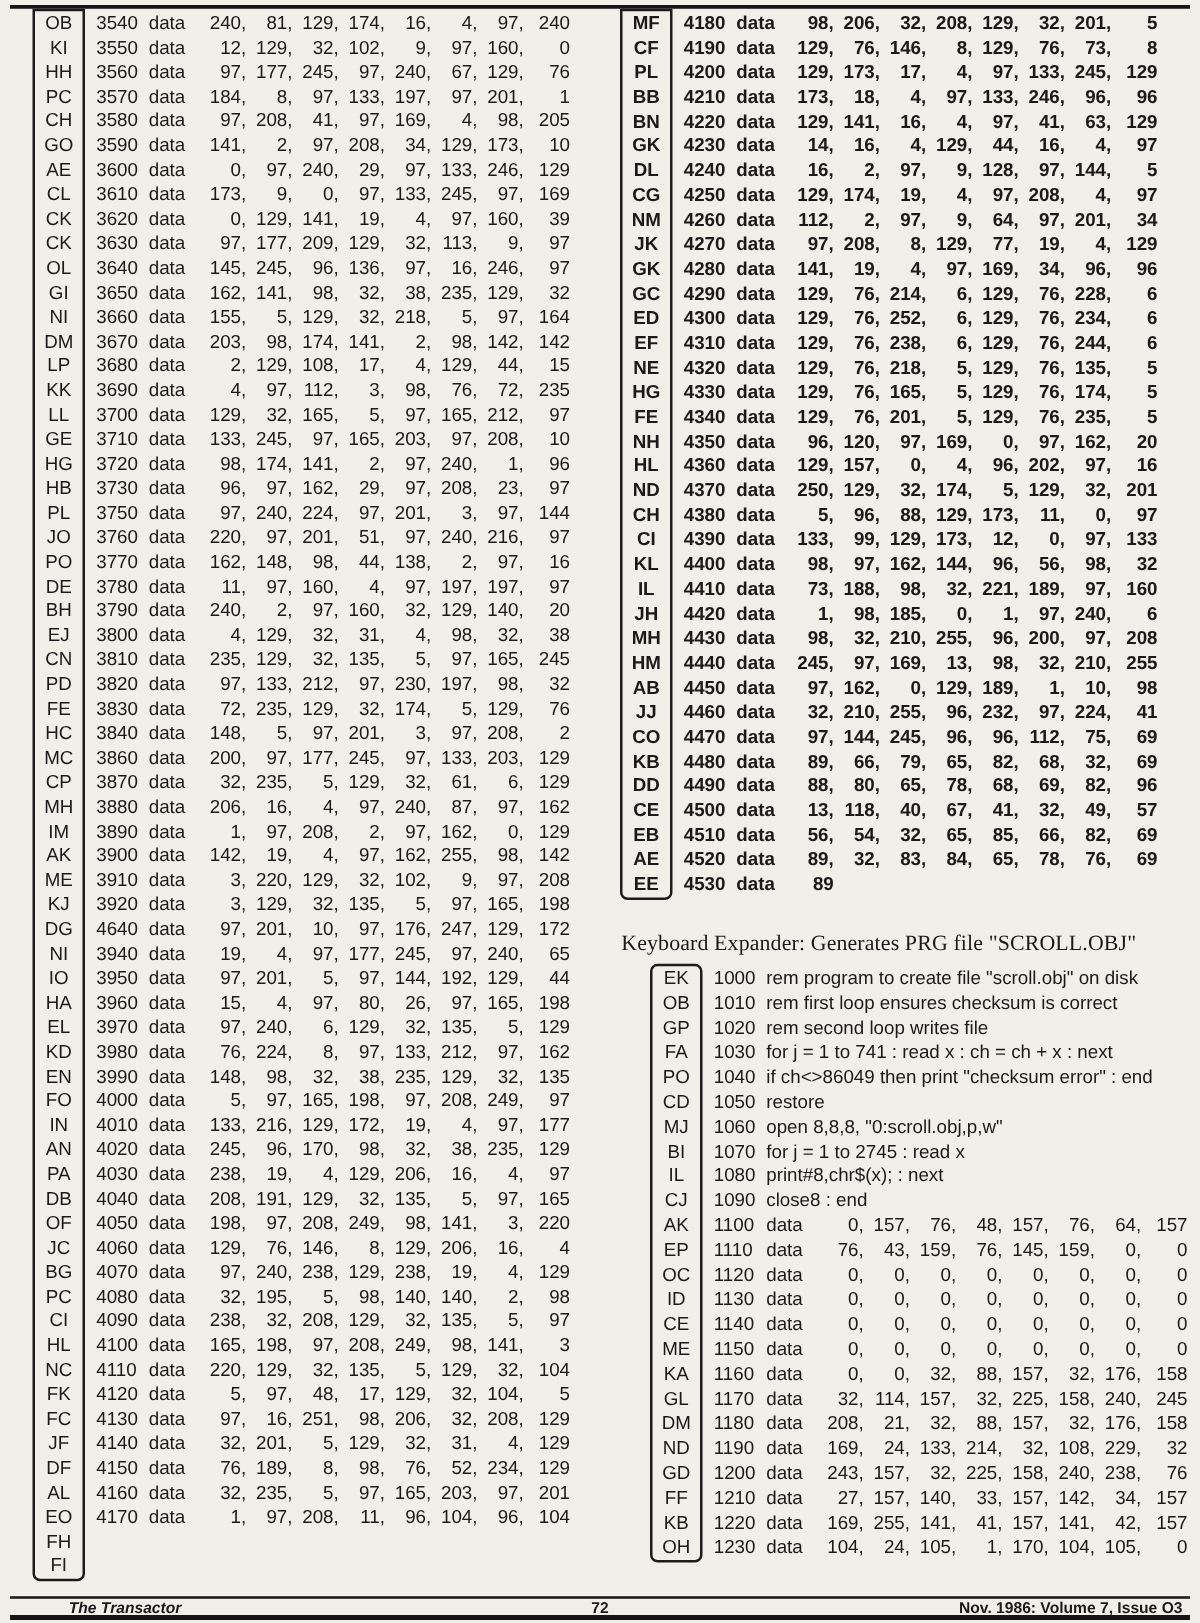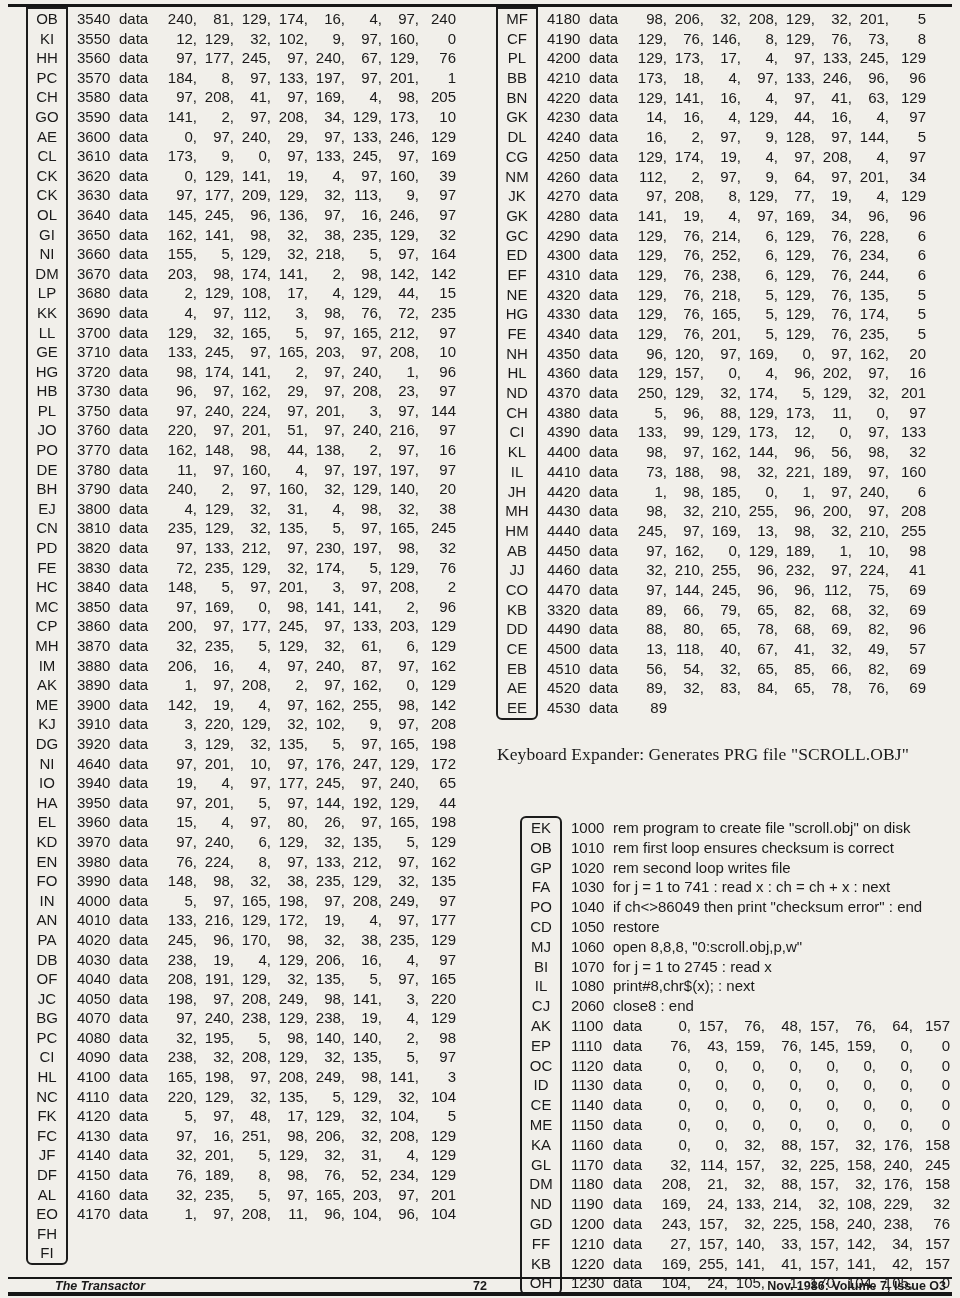--- a/index.html
+++ b/index.html
@@ -22,22 +22,22 @@
     font-size:15px;white-space:nowrap;
   }
   .lines{margin-left:9px;padding-top:2px;}
   .line{height:var(--rh);line-height:var(--rh);white-space:nowrap;font-size:15px;}
   .ln{display:inline-block;width:37px;}
   .kw{display:inline-block;width:41px;margin-left:5px;}
   .num{display:inline-block;width:37px;text-align:right;}
   .txt{margin-left:5px;}
 
   .listing-left{left:26px;top:7px;--rh:19.6px;}
-  .listing-right-top{left:496px;top:7px;--rh:19.7px;}
-  .listing-right-program{left:496px;top:816px;padding-left:24px;--rh:19.8px;}
+  .listing-right-top{left:496px;top:7px;font-weight:bold;--rh:19.7px;}
+  .listing-right-program{left:496px;top:771px;padding-left:24px;--rh:19.8px;}
 
   .section-heading{
     position:absolute;left:497px;top:744px;width:450px;margin:0;
     font-family:"Liberation Serif","DejaVu Serif",serif;
     font-weight:normal;font-size:17.5px;letter-spacing:.1px;
   }
 
   .footer-rule-top{left:8px;top:1277px;width:944px;height:2px;}
   .footer-rule-bottom{left:8px;top:1292px;width:944px;height:4px;}
   .footer-row{
@@ -144,41 +144,41 @@
       <div class="line"><span class="ln">3750</span><span class="kw">data</span><span class="num">97,</span><span class="num">240,</span><span class="num">224,</span><span class="num">97,</span><span class="num">201,</span><span class="num">3,</span><span class="num">97,</span><span class="num">144</span></div>
       <div class="line"><span class="ln">3760</span><span class="kw">data</span><span class="num">220,</span><span class="num">97,</span><span class="num">201,</span><span class="num">51,</span><span class="num">97,</span><span class="num">240,</span><span class="num">216,</span><span class="num">97</span></div>
       <div class="line"><span class="ln">3770</span><span class="kw">data</span><span class="num">162,</span><span class="num">148,</span><span class="num">98,</span><span class="num">44,</span><span class="num">138,</span><span class="num">2,</span><span class="num">97,</span><span class="num">16</span></div>
       <div class="line"><span class="ln">3780</span><span class="kw">data</span><span class="num">11,</span><span class="num">97,</span><span class="num">160,</span><span class="num">4,</span><span class="num">97,</span><span class="num">197,</span><span class="num">197,</span><span class="num">97</span></div>
       <div class="line"><span class="ln">3790</span><span class="kw">data</span><span class="num">240,</span><span class="num">2,</span><span class="num">97,</span><span class="num">160,</span><span class="num">32,</span><span class="num">129,</span><span class="num">140,</span><span class="num">20</span></div>
       <div class="line"><span class="ln">3800</span><span class="kw">data</span><span class="num">4,</span><span class="num">129,</span><span class="num">32,</span><span class="num">31,</span><span class="num">4,</span><span class="num">98,</span><span class="num">32,</span><span class="num">38</span></div>
       <div class="line"><span class="ln">3810</span><span class="kw">data</span><span class="num">235,</span><span class="num">129,</span><span class="num">32,</span><span class="num">135,</span><span class="num">5,</span><span class="num">97,</span><span class="num">165,</span><span class="num">245</span></div>
       <div class="line"><span class="ln">3820</span><span class="kw">data</span><span class="num">97,</span><span class="num">133,</span><span class="num">212,</span><span class="num">97,</span><span class="num">230,</span><span class="num">197,</span><span class="num">98,</span><span class="num">32</span></div>
       <div class="line"><span class="ln">3830</span><span class="kw">data</span><span class="num">72,</span><span class="num">235,</span><span class="num">129,</span><span class="num">32,</span><span class="num">174,</span><span class="num">5,</span><span class="num">129,</span><span class="num">76</span></div>
       <div class="line"><span class="ln">3840</span><span class="kw">data</span><span class="num">148,</span><span class="num">5,</span><span class="num">97,</span><span class="num">201,</span><span class="num">3,</span><span class="num">97,</span><span class="num">208,</span><span class="num">2</span></div>
-      <div class="line"><span class="ln">3850</span><span class="kw">data</span><span class="num">97,</span><span class="num">169,</span><span class="num">0,</span><span class="num">98,</span><span class="num">141,</span><span class="num">141,</span><span class="num">2,</span><span class="num">96</span></div>
       <div class="line"><span class="ln">3860</span><span class="kw">data</span><span class="num">200,</span><span class="num">97,</span><span class="num">177,</span><span class="num">245,</span><span class="num">97,</span><span class="num">133,</span><span class="num">203,</span><span class="num">129</span></div>
       <div class="line"><span class="ln">3870</span><span class="kw">data</span><span class="num">32,</span><span class="num">235,</span><span class="num">5,</span><span class="num">129,</span><span class="num">32,</span><span class="num">61,</span><span class="num">6,</span><span class="num">129</span></div>
       <div class="line"><span class="ln">3880</span><span class="kw">data</span><span class="num">206,</span><span class="num">16,</span><span class="num">4,</span><span class="num">97,</span><span class="num">240,</span><span class="num">87,</span><span class="num">97,</span><span class="num">162</span></div>
       <div class="line"><span class="ln">3890</span><span class="kw">data</span><span class="num">1,</span><span class="num">97,</span><span class="num">208,</span><span class="num">2,</span><span class="num">97,</span><span class="num">162,</span><span class="num">0,</span><span class="num">129</span></div>
       <div class="line"><span class="ln">3900</span><span class="kw">data</span><span class="num">142,</span><span class="num">19,</span><span class="num">4,</span><span class="num">97,</span><span class="num">162,</span><span class="num">255,</span><span class="num">98,</span><span class="num">142</span></div>
       <div class="line"><span class="ln">3910</span><span class="kw">data</span><span class="num">3,</span><span class="num">220,</span><span class="num">129,</span><span class="num">32,</span><span class="num">102,</span><span class="num">9,</span><span class="num">97,</span><span class="num">208</span></div>
       <div class="line"><span class="ln">3920</span><span class="kw">data</span><span class="num">3,</span><span class="num">129,</span><span class="num">32,</span><span class="num">135,</span><span class="num">5,</span><span class="num">97,</span><span class="num">165,</span><span class="num">198</span></div>
       <div class="line"><span class="ln">4640</span><span class="kw">data</span><span class="num">97,</span><span class="num">201,</span><span class="num">10,</span><span class="num">97,</span><span class="num">176,</span><span class="num">247,</span><span class="num">129,</span><span class="num">172</span></div>
       <div class="line"><span class="ln">3940</span><span class="kw">data</span><span class="num">19,</span><span class="num">4,</span><span class="num">97,</span><span class="num">177,</span><span class="num">245,</span><span class="num">97,</span><span class="num">240,</span><span class="num">65</span></div>
       <div class="line"><span class="ln">3950</span><span class="kw">data</span><span class="num">97,</span><span class="num">201,</span><span class="num">5,</span><span class="num">97,</span><span class="num">144,</span><span class="num">192,</span><span class="num">129,</span><span class="num">44</span></div>
       <div class="line"><span class="ln">3960</span><span class="kw">data</span><span class="num">15,</span><span class="num">4,</span><span class="num">97,</span><span class="num">80,</span><span class="num">26,</span><span class="num">97,</span><span class="num">165,</span><span class="num">198</span></div>
       <div class="line"><span class="ln">3970</span><span class="kw">data</span><span class="num">97,</span><span class="num">240,</span><span class="num">6,</span><span class="num">129,</span><span class="num">32,</span><span class="num">135,</span><span class="num">5,</span><span class="num">129</span></div>
       <div class="line"><span class="ln">3980</span><span class="kw">data</span><span class="num">76,</span><span class="num">224,</span><span class="num">8,</span><span class="num">97,</span><span class="num">133,</span><span class="num">212,</span><span class="num">97,</span><span class="num">162</span></div>
       <div class="line"><span class="ln">3990</span><span class="kw">data</span><span class="num">148,</span><span class="num">98,</span><span class="num">32,</span><span class="num">38,</span><span class="num">235,</span><span class="num">129,</span><span class="num">32,</span><span class="num">135</span></div>
       <div class="line"><span class="ln">4000</span><span class="kw">data</span><span class="num">5,</span><span class="num">97,</span><span class="num">165,</span><span class="num">198,</span><span class="num">97,</span><span class="num">208,</span><span class="num">249,</span><span class="num">97</span></div>
       <div class="line"><span class="ln">4010</span><span class="kw">data</span><span class="num">133,</span><span class="num">216,</span><span class="num">129,</span><span class="num">172,</span><span class="num">19,</span><span class="num">4,</span><span class="num">97,</span><span class="num">177</span></div>
       <div class="line"><span class="ln">4020</span><span class="kw">data</span><span class="num">245,</span><span class="num">96,</span><span class="num">170,</span><span class="num">98,</span><span class="num">32,</span><span class="num">38,</span><span class="num">235,</span><span class="num">129</span></div>
       <div class="line"><span class="ln">4030</span><span class="kw">data</span><span class="num">238,</span><span class="num">19,</span><span class="num">4,</span><span class="num">129,</span><span class="num">206,</span><span class="num">16,</span><span class="num">4,</span><span class="num">97</span></div>
       <div class="line"><span class="ln">4040</span><span class="kw">data</span><span class="num">208,</span><span class="num">191,</span><span class="num">129,</span><span class="num">32,</span><span class="num">135,</span><span class="num">5,</span><span class="num">97,</span><span class="num">165</span></div>
       <div class="line"><span class="ln">4050</span><span class="kw">data</span><span class="num">198,</span><span class="num">97,</span><span class="num">208,</span><span class="num">249,</span><span class="num">98,</span><span class="num">141,</span><span class="num">3,</span><span class="num">220</span></div>
+      <div class="line"><span class="ln">4060</span><span class="kw">data</span><span class="num">129,</span><span class="num">76,</span><span class="num">146,</span><span class="num">8,</span><span class="num">129,</span><span class="num">206,</span><span class="num">16,</span><span class="num">4</span></div>
       <div class="line"><span class="ln">4070</span><span class="kw">data</span><span class="num">97,</span><span class="num">240,</span><span class="num">238,</span><span class="num">129,</span><span class="num">238,</span><span class="num">19,</span><span class="num">4,</span><span class="num">129</span></div>
       <div class="line"><span class="ln">4080</span><span class="kw">data</span><span class="num">32,</span><span class="num">195,</span><span class="num">5,</span><span class="num">98,</span><span class="num">140,</span><span class="num">140,</span><span class="num">2,</span><span class="num">98</span></div>
       <div class="line"><span class="ln">4090</span><span class="kw">data</span><span class="num">238,</span><span class="num">32,</span><span class="num">208,</span><span class="num">129,</span><span class="num">32,</span><span class="num">135,</span><span class="num">5,</span><span class="num">97</span></div>
       <div class="line"><span class="ln">4100</span><span class="kw">data</span><span class="num">165,</span><span class="num">198,</span><span class="num">97,</span><span class="num">208,</span><span class="num">249,</span><span class="num">98,</span><span class="num">141,</span><span class="num">3</span></div>
       <div class="line"><span class="ln">4110</span><span class="kw">data</span><span class="num">220,</span><span class="num">129,</span><span class="num">32,</span><span class="num">135,</span><span class="num">5,</span><span class="num">129,</span><span class="num">32,</span><span class="num">104</span></div>
       <div class="line"><span class="ln">4120</span><span class="kw">data</span><span class="num">5,</span><span class="num">97,</span><span class="num">48,</span><span class="num">17,</span><span class="num">129,</span><span class="num">32,</span><span class="num">104,</span><span class="num">5</span></div>
       <div class="line"><span class="ln">4130</span><span class="kw">data</span><span class="num">97,</span><span class="num">16,</span><span class="num">251,</span><span class="num">98,</span><span class="num">206,</span><span class="num">32,</span><span class="num">208,</span><span class="num">129</span></div>
       <div class="line"><span class="ln">4140</span><span class="kw">data</span><span class="num">32,</span><span class="num">201,</span><span class="num">5,</span><span class="num">129,</span><span class="num">32,</span><span class="num">31,</span><span class="num">4,</span><span class="num">129</span></div>
       <div class="line"><span class="ln">4150</span><span class="kw">data</span><span class="num">76,</span><span class="num">189,</span><span class="num">8,</span><span class="num">98,</span><span class="num">76,</span><span class="num">52,</span><span class="num">234,</span><span class="num">129</span></div>
       <div class="line"><span class="ln">4160</span><span class="kw">data</span><span class="num">32,</span><span class="num">235,</span><span class="num">5,</span><span class="num">97,</span><span class="num">165,</span><span class="num">203,</span><span class="num">97,</span><span class="num">201</span></div>
@@ -249,21 +249,21 @@
       <div class="line"><span class="ln">4380</span><span class="kw">data</span><span class="num">5,</span><span class="num">96,</span><span class="num">88,</span><span class="num">129,</span><span class="num">173,</span><span class="num">11,</span><span class="num">0,</span><span class="num">97</span></div>
       <div class="line"><span class="ln">4390</span><span class="kw">data</span><span class="num">133,</span><span class="num">99,</span><span class="num">129,</span><span class="num">173,</span><span class="num">12,</span><span class="num">0,</span><span class="num">97,</span><span class="num">133</span></div>
       <div class="line"><span class="ln">4400</span><span class="kw">data</span><span class="num">98,</span><span class="num">97,</span><span class="num">162,</span><span class="num">144,</span><span class="num">96,</span><span class="num">56,</span><span class="num">98,</span><span class="num">32</span></div>
       <div class="line"><span class="ln">4410</span><span class="kw">data</span><span class="num">73,</span><span class="num">188,</span><span class="num">98,</span><span class="num">32,</span><span class="num">221,</span><span class="num">189,</span><span class="num">97,</span><span class="num">160</span></div>
       <div class="line"><span class="ln">4420</span><span class="kw">data</span><span class="num">1,</span><span class="num">98,</span><span class="num">185,</span><span class="num">0,</span><span class="num">1,</span><span class="num">97,</span><span class="num">240,</span><span class="num">6</span></div>
       <div class="line"><span class="ln">4430</span><span class="kw">data</span><span class="num">98,</span><span class="num">32,</span><span class="num">210,</span><span class="num">255,</span><span class="num">96,</span><span class="num">200,</span><span class="num">97,</span><span class="num">208</span></div>
       <div class="line"><span class="ln">4440</span><span class="kw">data</span><span class="num">245,</span><span class="num">97,</span><span class="num">169,</span><span class="num">13,</span><span class="num">98,</span><span class="num">32,</span><span class="num">210,</span><span class="num">255</span></div>
       <div class="line"><span class="ln">4450</span><span class="kw">data</span><span class="num">97,</span><span class="num">162,</span><span class="num">0,</span><span class="num">129,</span><span class="num">189,</span><span class="num">1,</span><span class="num">10,</span><span class="num">98</span></div>
       <div class="line"><span class="ln">4460</span><span class="kw">data</span><span class="num">32,</span><span class="num">210,</span><span class="num">255,</span><span class="num">96,</span><span class="num">232,</span><span class="num">97,</span><span class="num">224,</span><span class="num">41</span></div>
       <div class="line"><span class="ln">4470</span><span class="kw">data</span><span class="num">97,</span><span class="num">144,</span><span class="num">245,</span><span class="num">96,</span><span class="num">96,</span><span class="num">112,</span><span class="num">75,</span><span class="num">69</span></div>
-      <div class="line"><span class="ln">3320</span><span class="kw">data</span><span class="num">89,</span><span class="num">66,</span><span class="num">79,</span><span class="num">65,</span><span class="num">82,</span><span class="num">68,</span><span class="num">32,</span><span class="num">69</span></div>
+      <div class="line"><span class="ln">4480</span><span class="kw">data</span><span class="num">89,</span><span class="num">66,</span><span class="num">79,</span><span class="num">65,</span><span class="num">82,</span><span class="num">68,</span><span class="num">32,</span><span class="num">69</span></div>
       <div class="line"><span class="ln">4490</span><span class="kw">data</span><span class="num">88,</span><span class="num">80,</span><span class="num">65,</span><span class="num">78,</span><span class="num">68,</span><span class="num">69,</span><span class="num">82,</span><span class="num">96</span></div>
       <div class="line"><span class="ln">4500</span><span class="kw">data</span><span class="num">13,</span><span class="num">118,</span><span class="num">40,</span><span class="num">67,</span><span class="num">41,</span><span class="num">32,</span><span class="num">49,</span><span class="num">57</span></div>
       <div class="line"><span class="ln">4510</span><span class="kw">data</span><span class="num">56,</span><span class="num">54,</span><span class="num">32,</span><span class="num">65,</span><span class="num">85,</span><span class="num">66,</span><span class="num">82,</span><span class="num">69</span></div>
       <div class="line"><span class="ln">4520</span><span class="kw">data</span><span class="num">89,</span><span class="num">32,</span><span class="num">83,</span><span class="num">84,</span><span class="num">65,</span><span class="num">78,</span><span class="num">76,</span><span class="num">69</span></div>
       <div class="line"><span class="ln">4530</span><span class="kw">data</span><span class="num">89</span></div>
     </div>
 </div>
 
 <h2 class="section-heading">Keyboard Expander: Generates PRG file "SCROLL.OBJ"</h2>
 
@@ -297,21 +297,21 @@
   <div class="lines">
       <div class="line"><span class="ln">1000</span><span class="txt">rem program to create file "scroll.obj" on disk</span></div>
       <div class="line"><span class="ln">1010</span><span class="txt">rem first loop ensures checksum is correct</span></div>
       <div class="line"><span class="ln">1020</span><span class="txt">rem second loop writes file</span></div>
       <div class="line"><span class="ln">1030</span><span class="txt">for j = 1 to 741 : read x : ch = ch + x : next</span></div>
       <div class="line"><span class="ln">1040</span><span class="txt">if ch&lt;&gt;86049 then print "checksum error" : end</span></div>
       <div class="line"><span class="ln">1050</span><span class="txt">restore</span></div>
       <div class="line"><span class="ln">1060</span><span class="txt">open 8,8,8, "0:scroll.obj,p,w"</span></div>
       <div class="line"><span class="ln">1070</span><span class="txt">for j = 1 to 2745 : read x</span></div>
       <div class="line"><span class="ln">1080</span><span class="txt">print#8,chr$(x); : next</span></div>
-      <div class="line"><span class="ln">2060</span><span class="txt">close8 : end</span></div>
+      <div class="line"><span class="ln">1090</span><span class="txt">close8 : end</span></div>
       <div class="line"><span class="ln">1100</span><span class="kw">data</span><span class="num">0,</span><span class="num">157,</span><span class="num">76,</span><span class="num">48,</span><span class="num">157,</span><span class="num">76,</span><span class="num">64,</span><span class="num">157</span></div>
       <div class="line"><span class="ln">1110</span><span class="kw">data</span><span class="num">76,</span><span class="num">43,</span><span class="num">159,</span><span class="num">76,</span><span class="num">145,</span><span class="num">159,</span><span class="num">0,</span><span class="num">0</span></div>
       <div class="line"><span class="ln">1120</span><span class="kw">data</span><span class="num">0,</span><span class="num">0,</span><span class="num">0,</span><span class="num">0,</span><span class="num">0,</span><span class="num">0,</span><span class="num">0,</span><span class="num">0</span></div>
       <div class="line"><span class="ln">1130</span><span class="kw">data</span><span class="num">0,</span><span class="num">0,</span><span class="num">0,</span><span class="num">0,</span><span class="num">0,</span><span class="num">0,</span><span class="num">0,</span><span class="num">0</span></div>
       <div class="line"><span class="ln">1140</span><span class="kw">data</span><span class="num">0,</span><span class="num">0,</span><span class="num">0,</span><span class="num">0,</span><span class="num">0,</span><span class="num">0,</span><span class="num">0,</span><span class="num">0</span></div>
       <div class="line"><span class="ln">1150</span><span class="kw">data</span><span class="num">0,</span><span class="num">0,</span><span class="num">0,</span><span class="num">0,</span><span class="num">0,</span><span class="num">0,</span><span class="num">0,</span><span class="num">0</span></div>
       <div class="line"><span class="ln">1160</span><span class="kw">data</span><span class="num">0,</span><span class="num">0,</span><span class="num">32,</span><span class="num">88,</span><span class="num">157,</span><span class="num">32,</span><span class="num">176,</span><span class="num">158</span></div>
       <div class="line"><span class="ln">1170</span><span class="kw">data</span><span class="num">32,</span><span class="num">114,</span><span class="num">157,</span><span class="num">32,</span><span class="num">225,</span><span class="num">158,</span><span class="num">240,</span><span class="num">245</span></div>
       <div class="line"><span class="ln">1180</span><span class="kw">data</span><span class="num">208,</span><span class="num">21,</span><span class="num">32,</span><span class="num">88,</span><span class="num">157,</span><span class="num">32,</span><span class="num">176,</span><span class="num">158</span></div>
       <div class="line"><span class="ln">1190</span><span class="kw">data</span><span class="num">169,</span><span class="num">24,</span><span class="num">133,</span><span class="num">214,</span><span class="num">32,</span><span class="num">108,</span><span class="num">229,</span><span class="num">32</span></div>

